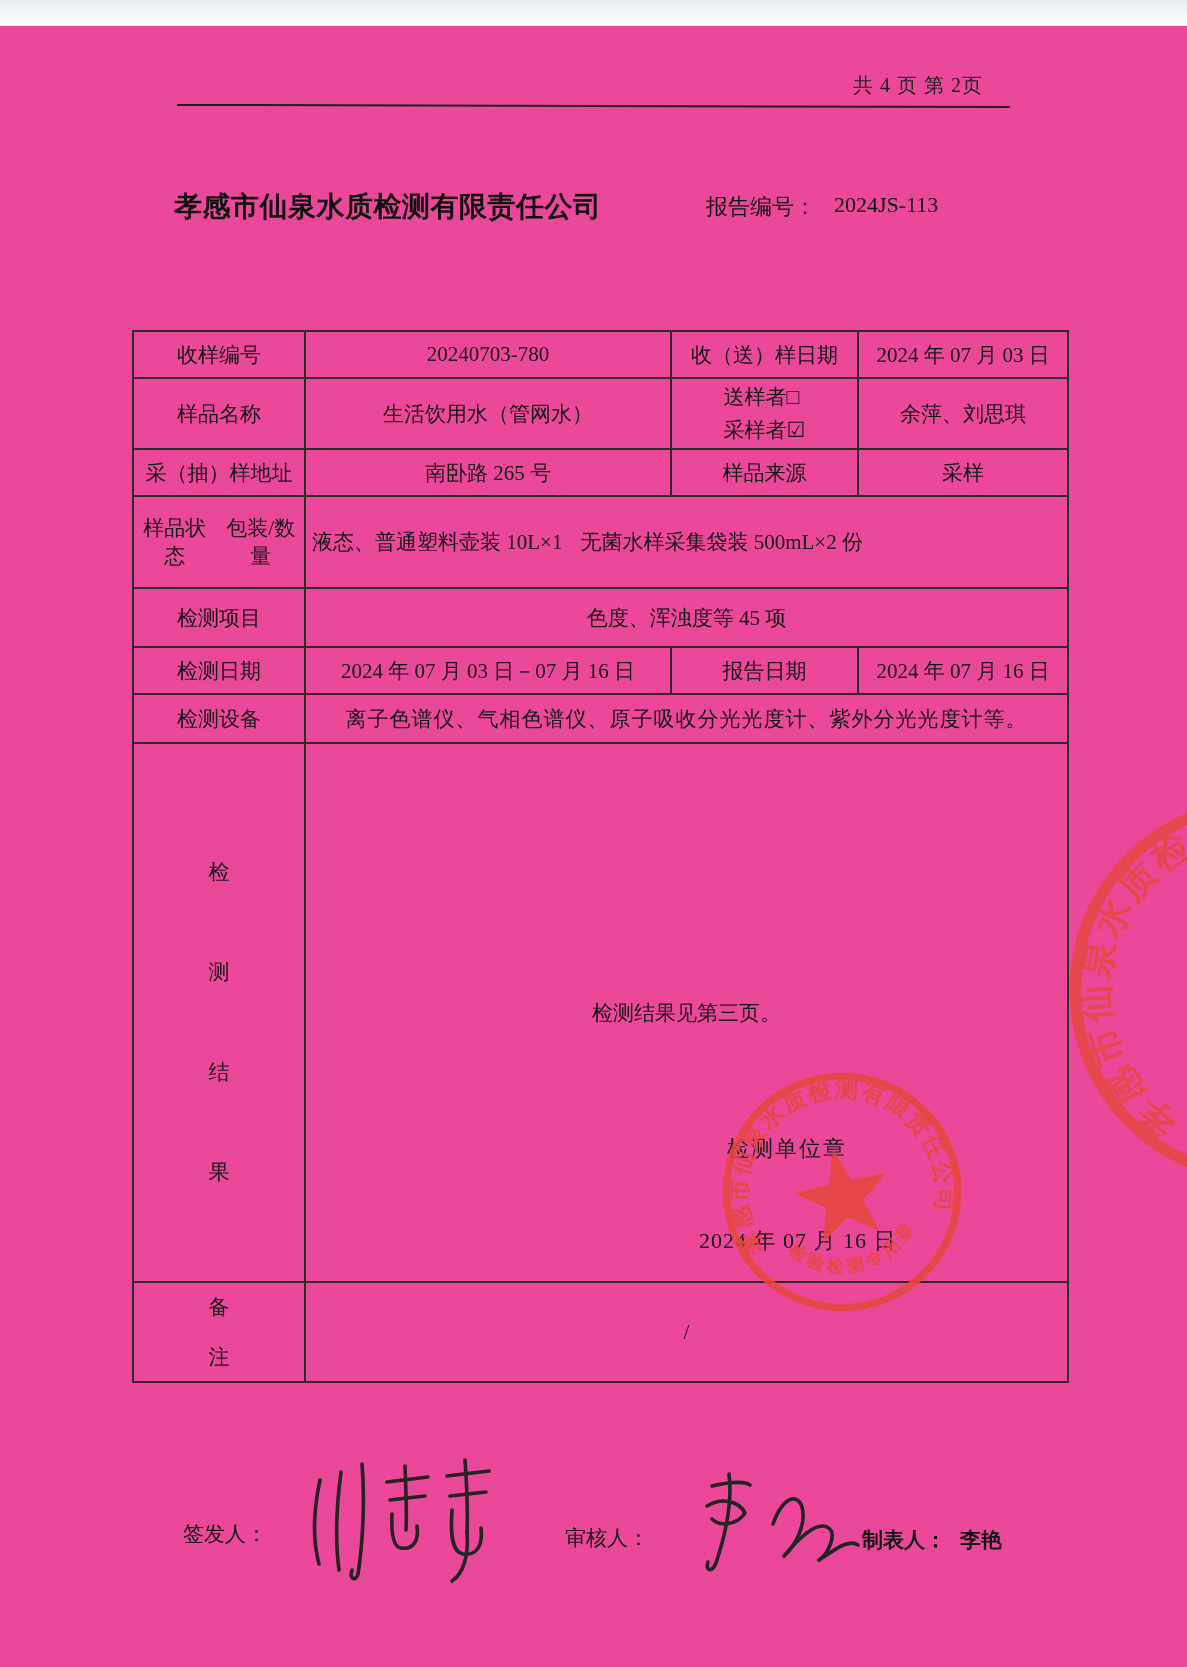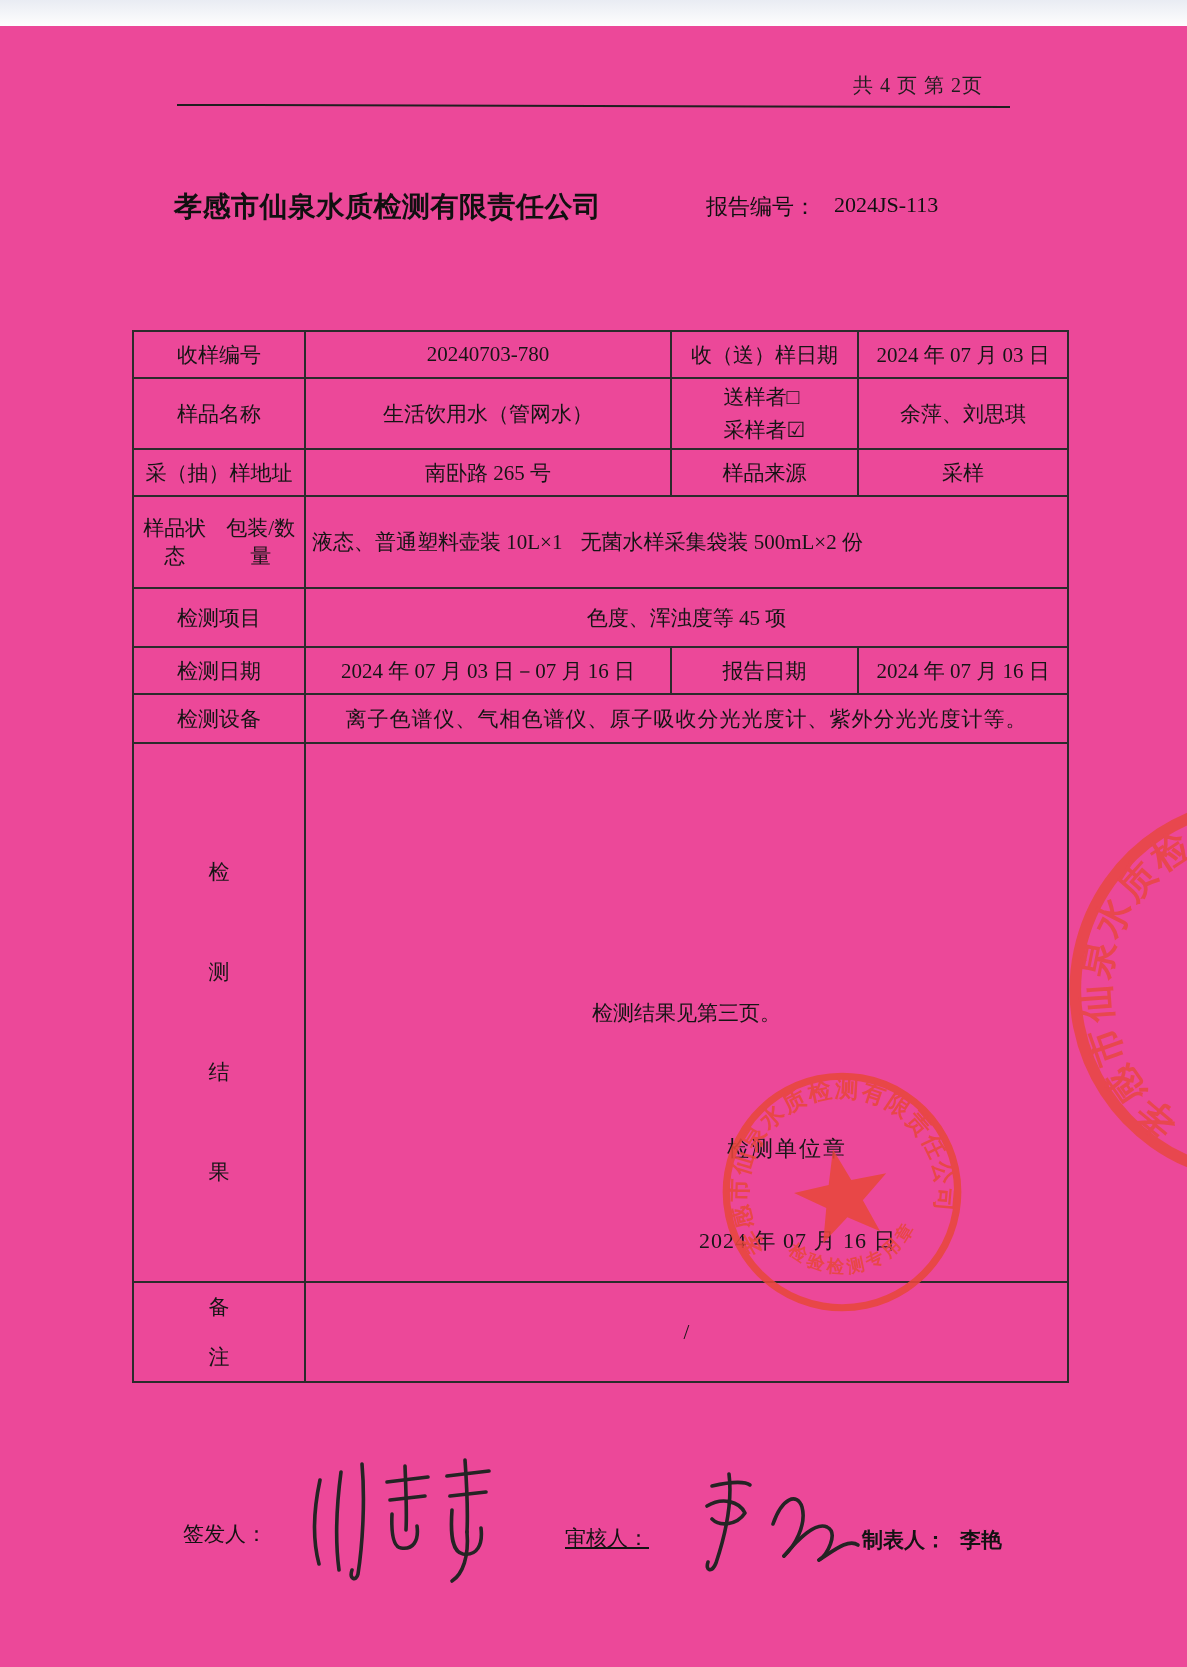--- a/index.html
+++ b/index.html
@@ -67,21 +67,21 @@
     position:absolute;top:1068px;left:718px;width:248px;height:248px;
     transform:rotate(-12deg);opacity:0.87;z-index:3;
   }
   .stamp-right{
     position:absolute;top:790px;left:1062px;width:400px;height:400px;
     transform:rotate(-33deg);opacity:0.8;z-index:3;
   }
   
   .footer-label{font-size:21px;color:#131313;}
   .issuer-label{position:absolute;top:1520px;left:183px;}
-  .reviewer-label{position:absolute;top:1524px;left:565px;text-decoration:underline;}
+  .reviewer-label{position:absolute;top:1524px;left:565px;}
   .preparer{position:absolute;top:1526px;left:862px;display:flex;gap:14px;font-size:21px;font-weight:bold;}
   .sig1{position:absolute;top:1450px;left:292px;}
   .sig2{position:absolute;top:1466px;left:676px;}
   .sig-stroke{fill:none;stroke:#242424;stroke-width:3.6;stroke-linecap:round;stroke-linejoin:round;}
 </style>
 </head>
 <body>
 
 <div class="page">
 

